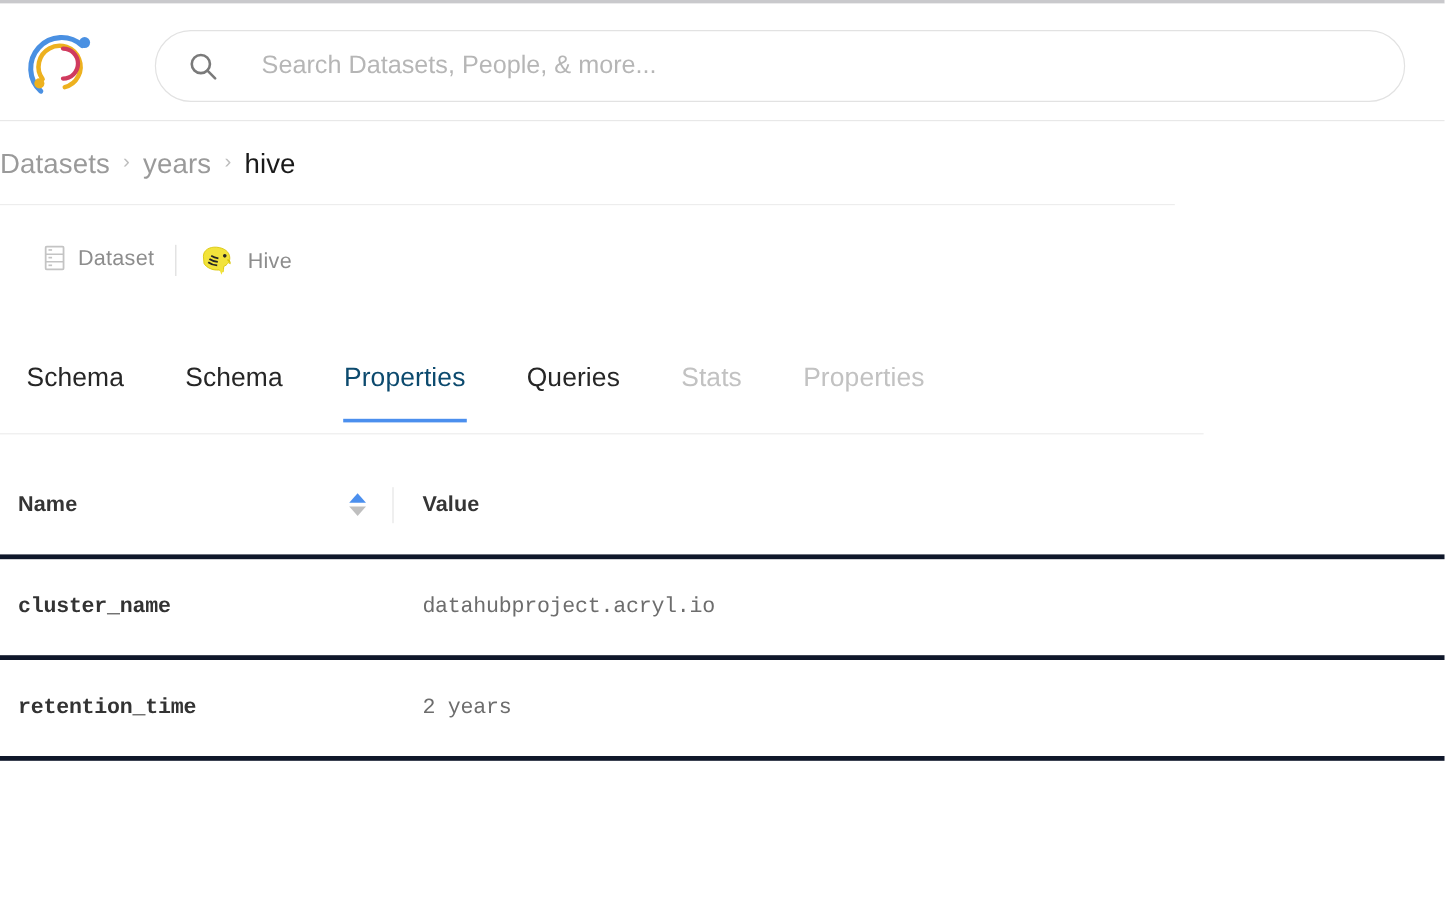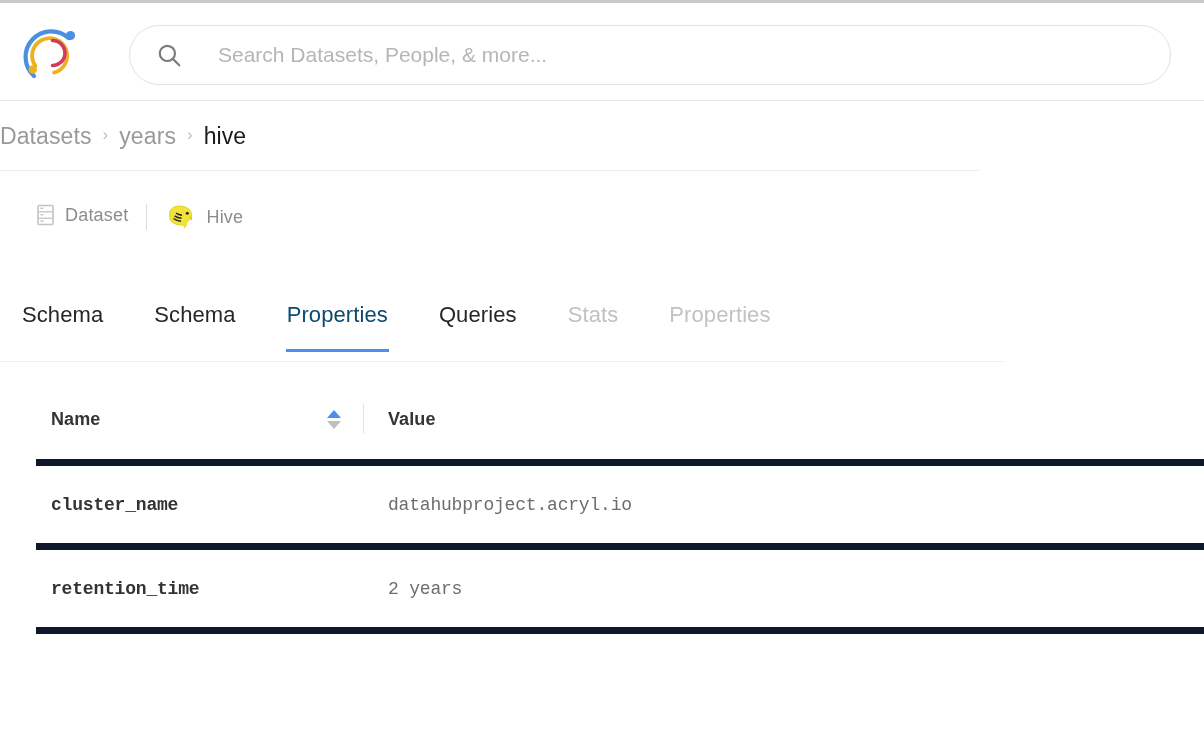--- a/index.html
+++ b/index.html
@@ -137,22 +137,21 @@
   }
   .tab.disabled { color: #c2c2c2; cursor: default; }
 
   
   .table {
     position: absolute; top: 379px; left: 0;
     width: 1204px;
   }
   .trow {
     display: flex; align-items: center;
-    border-bottom: 7px solid #0f172a;
-    margin-left: 36px;
+    border-bottom: 4px solid #0f172a;
   }
   .thead { height: 87px; }
   .tbody-row { height: 84px; text-align: center; }
   .col-name {
     width: 328px;
     padding-left: 15px;
     display: flex; align-items: center;
   }
   .col-value {
     flex: 1 1 auto;

